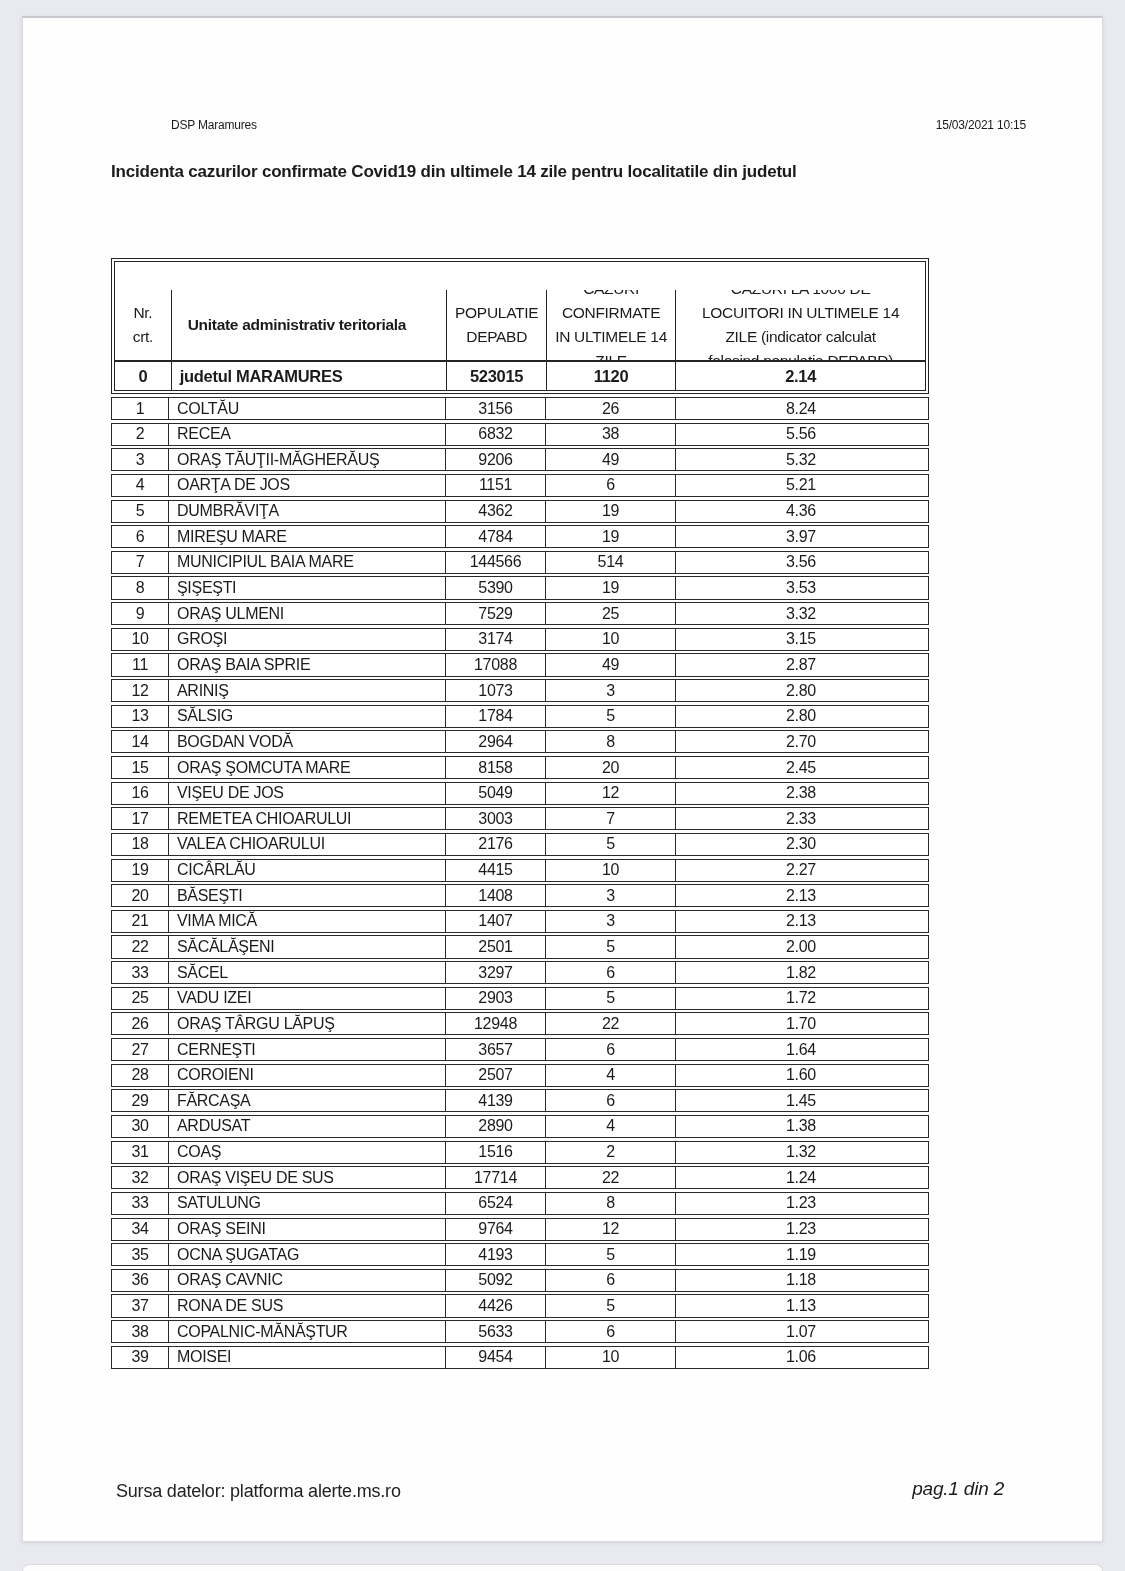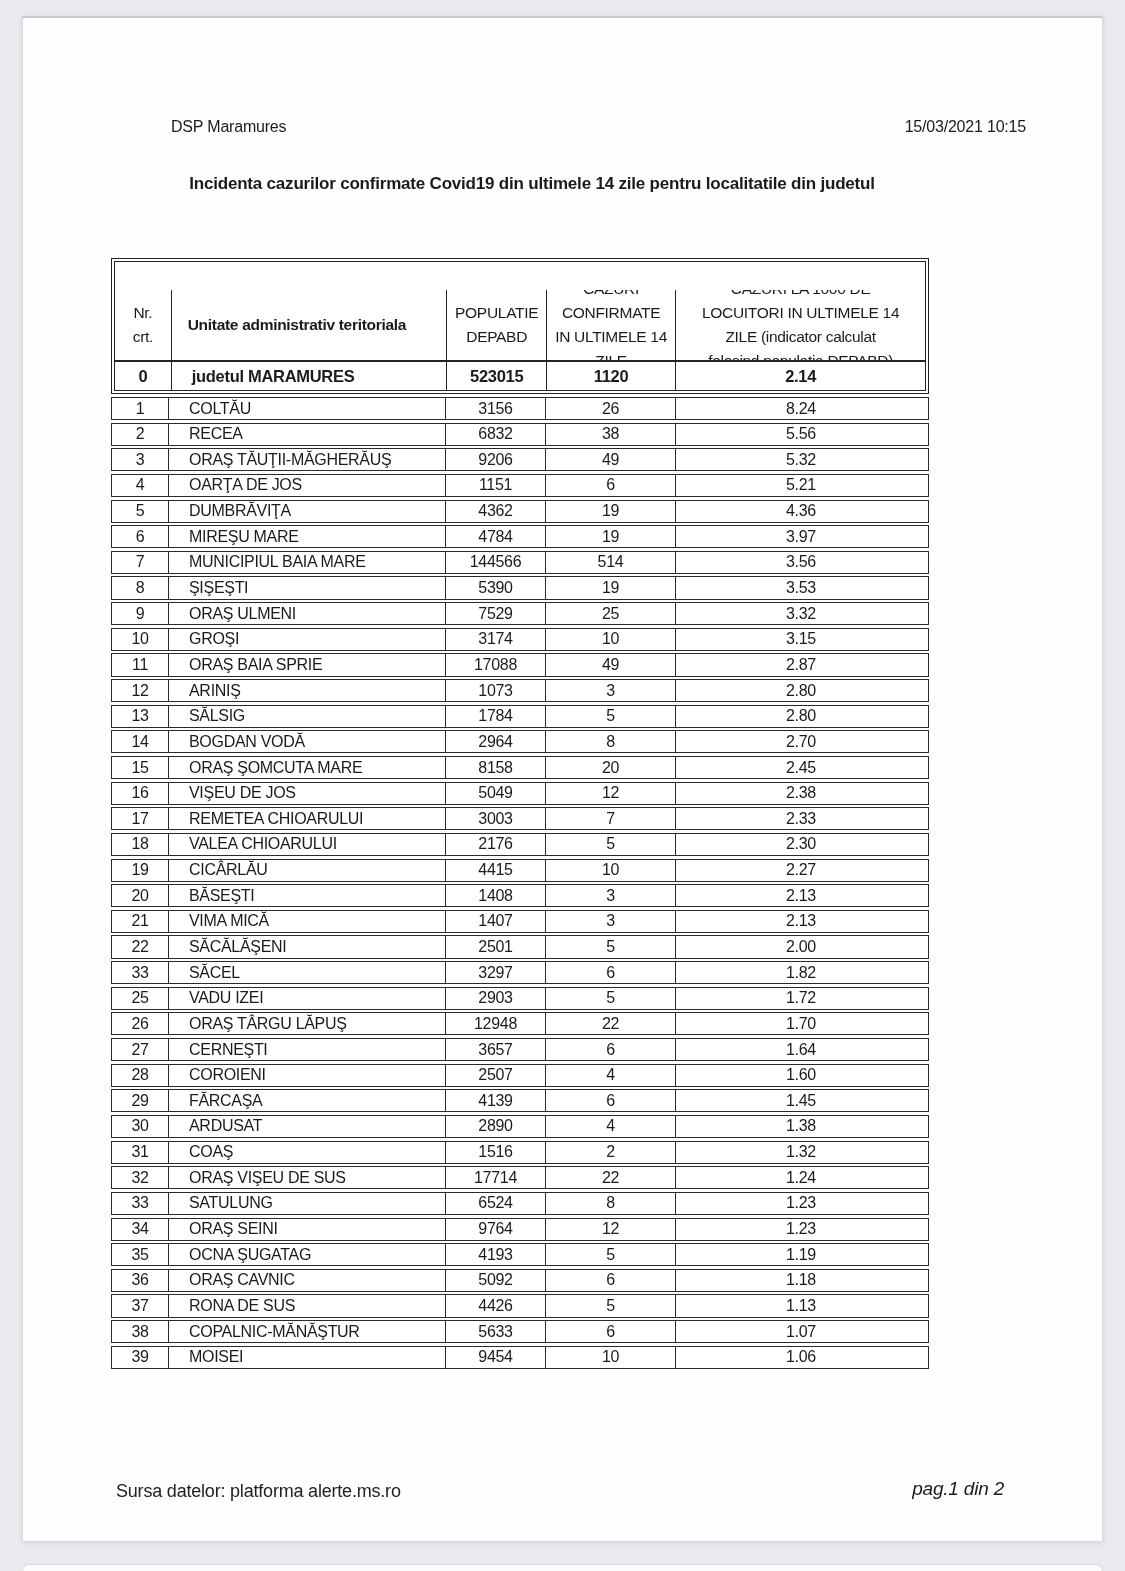--- a/index.html
+++ b/index.html
@@ -27,29 +27,29 @@
     border: 1px solid #d9d9de;
     border-bottom: none;
     border-radius: 7px 7px 0 0;
   }
   .doc-header {
     position: absolute;
     left: 88px; top: 100px;
     width: 915px;
     display: flex;
     justify-content: space-between;
-    font-size: 16px;
+    font-size: 12px;
     letter-spacing: -0.2px;
   }
   .doc-header .left { padding-left: 60px; }
   .doc-title {
     position: absolute;
-    left: 88px; top: 152px;
+    left: 88px; top: 140px;
     width: 842px;
-    text-align: center;
+    text-align: left;
     font-weight: bold;
     font-size: 17px;
     line-height: 27px;
     letter-spacing: -0.2px;
   }
   .table-wrap {
     position: absolute;
     left: 88px; top: 240px;
     width: 818px;
   }
@@ -83,21 +83,21 @@
     border: 1.5px solid #2a2a2a;
     background: #fff;
   }
   .cell {
     display: flex; align-items: center; justify-content: center;
     font-size: 16px;
     letter-spacing: -0.3px;
     white-space: nowrap;
     overflow: hidden;
   }
-  .cell.name-col { justify-content: flex-start; padding-left: 20px; }
+  .cell.name-col { justify-content: flex-start; padding-left: 8px; }
   .c1 { width: 56px; }
   .c2 { width: 277px; }
   .c3 { width: 100px; }
   .c4 { width: 130px; }
   .c5 { width: 251px; }
   .bl { border-left: 1.7px solid #242424; }
   .data-row .bl { border-left: 1.5px solid #2a2a2a; }
   .doc-footer-source {
     position: absolute;
     left: 93px; top: 1463px;

